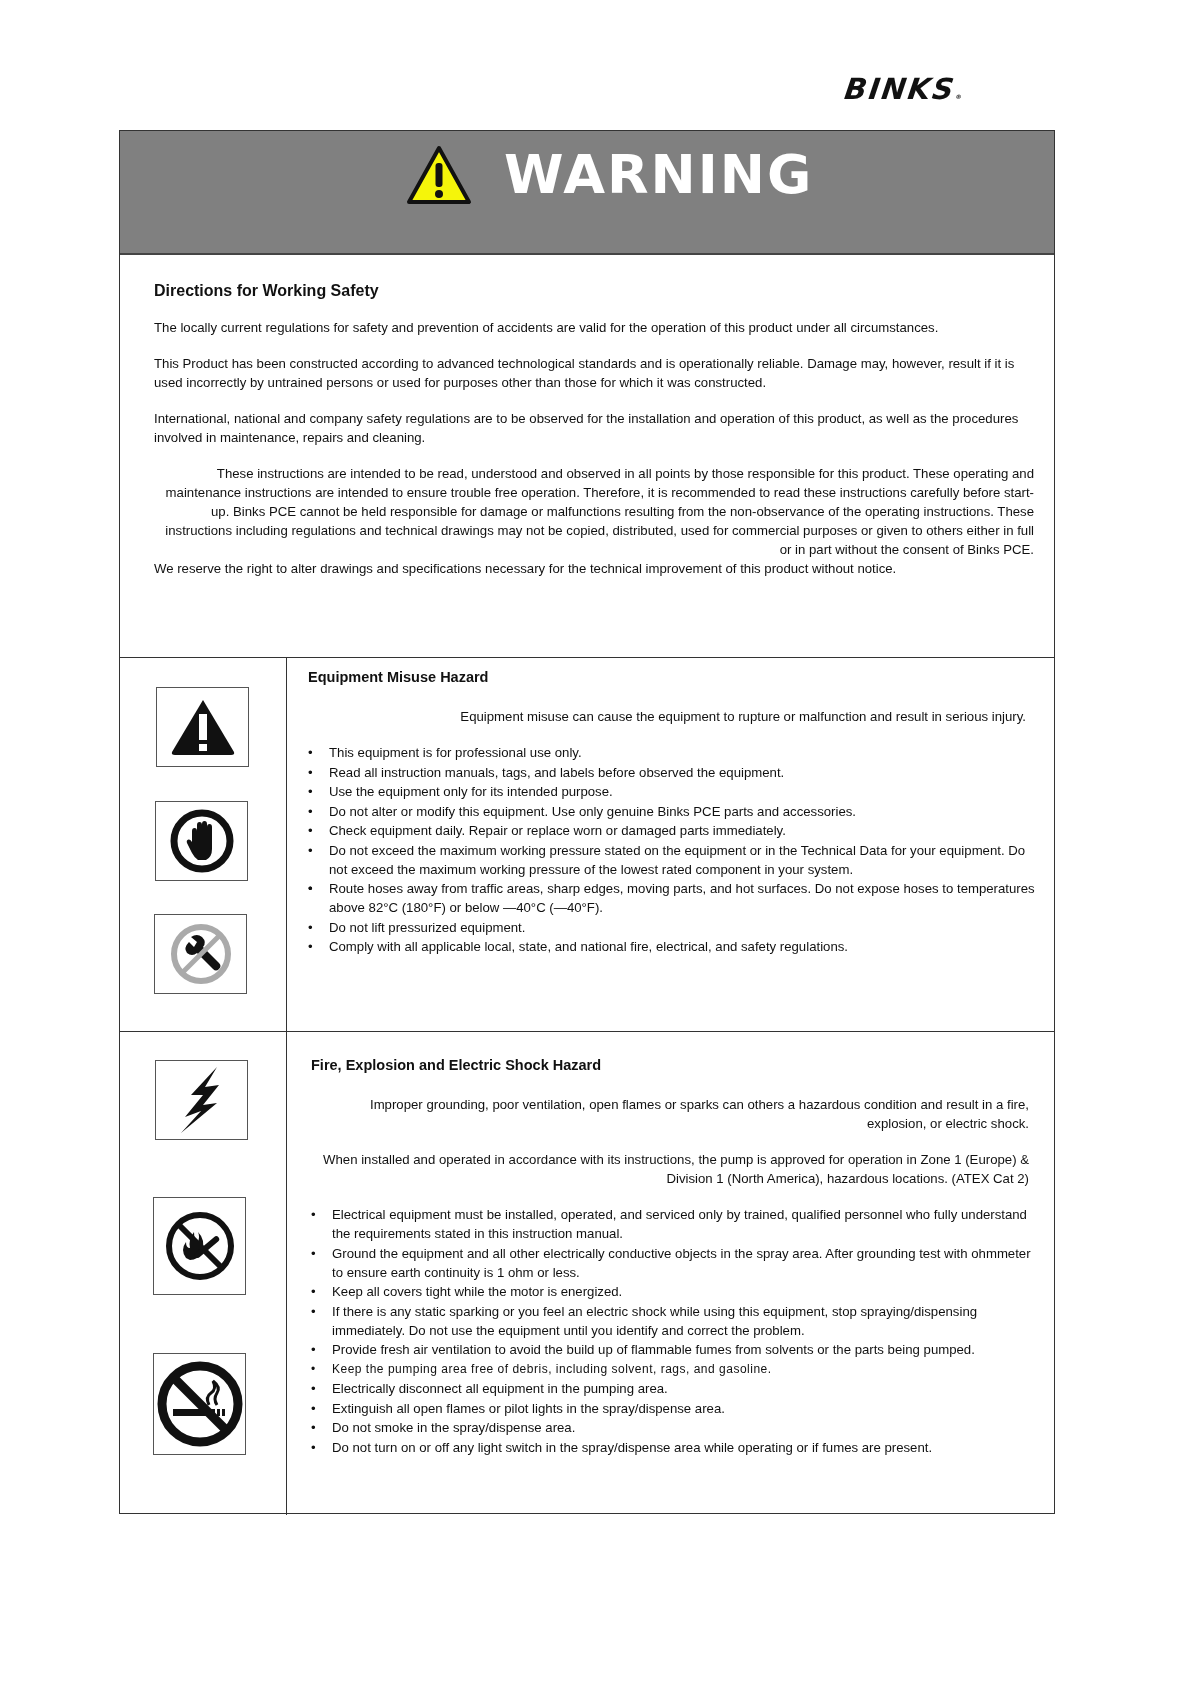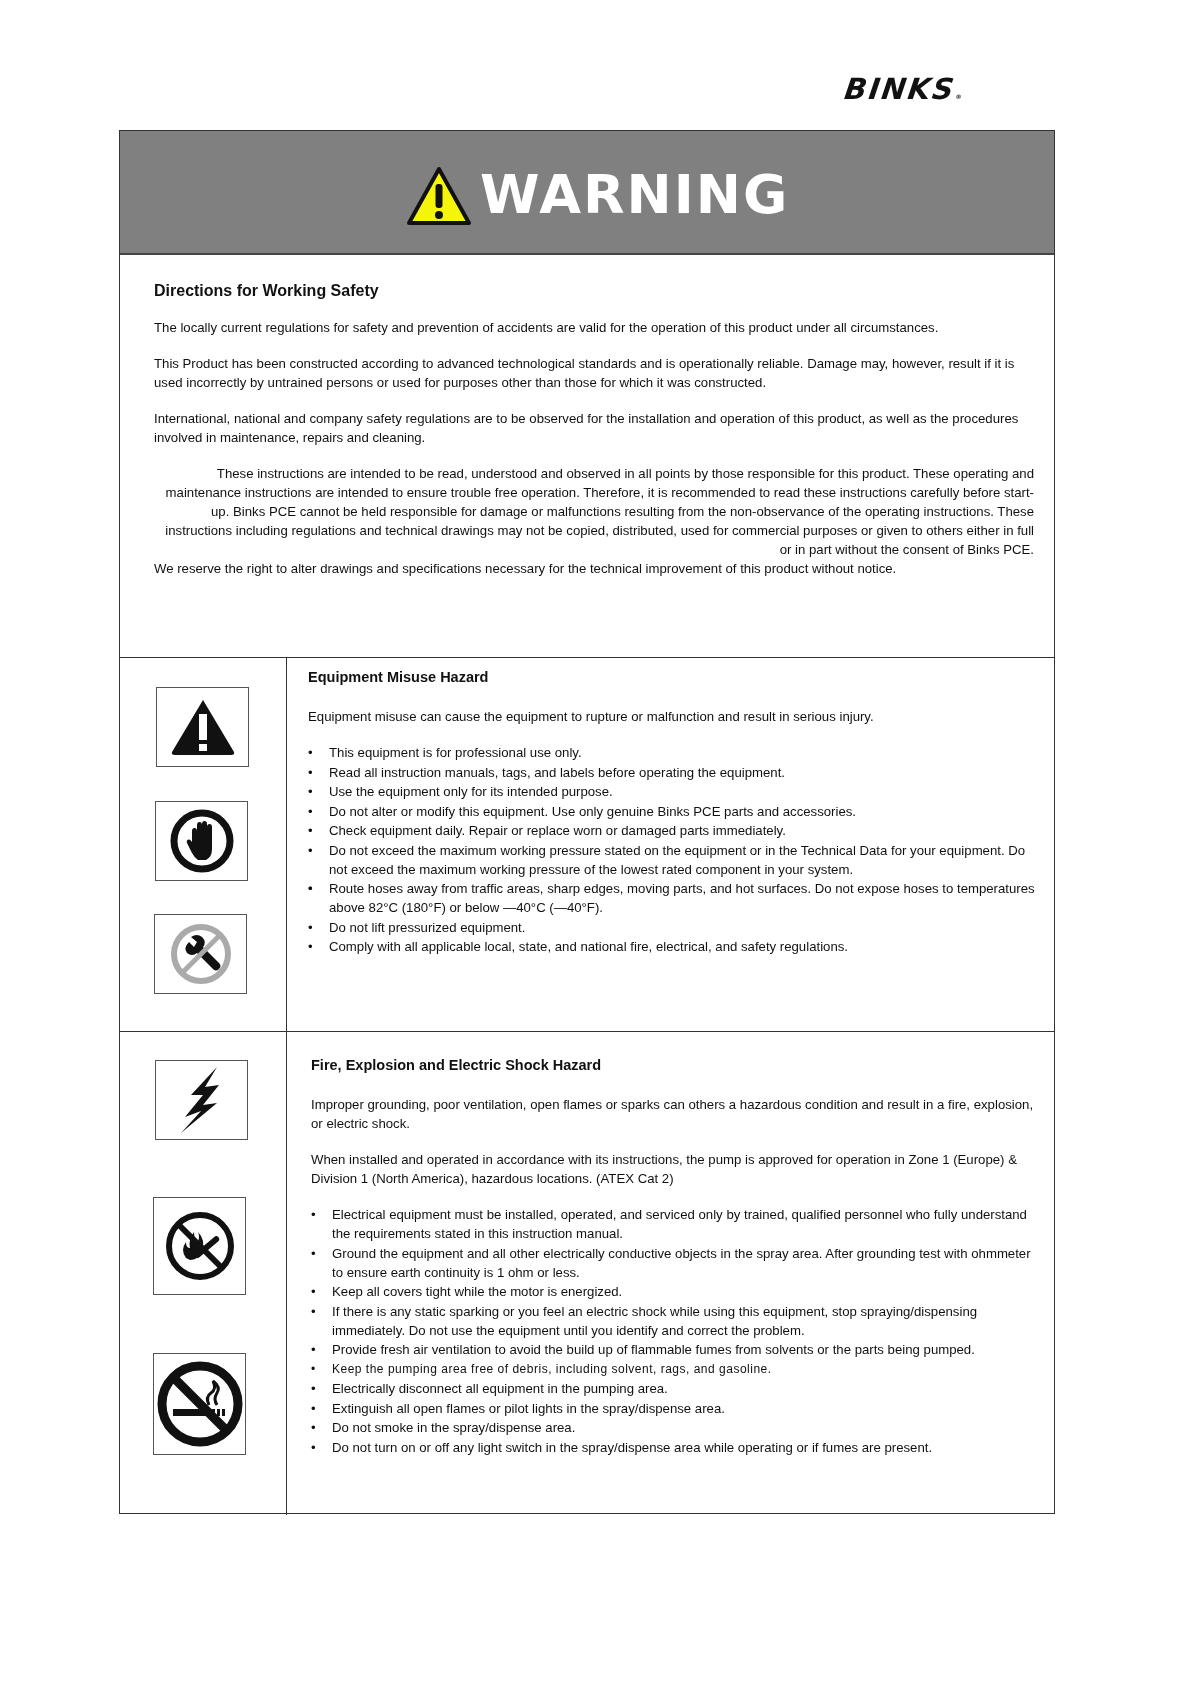--- a/index.html
+++ b/index.html
@@ -1,33 +1,33 @@
 <!DOCTYPE html>
 <html><head>
 <meta charset="utf-8">
 <style>
   html, body { margin: 0; padding: 0; background: #ffffff; }
   body { width: 1191px; height: 1685px; position: relative; font-family: "Liberation Sans", sans-serif; color: #111; overflow: hidden; }
   .logo { position: absolute; left: 845px; top: 72px; font-family: "DejaVu Sans", sans-serif; font-weight: bold; font-style: italic; font-size: 29px; letter-spacing: 2px; color: #111; transform: skewX(-8deg); }
   .logo sup { font-size: 6px; font-style: normal; vertical-align: 0; margin-left: 1px; }
   .frame { position: absolute; left: 119px; top: 130px; width: 936px; height: 1384px; border: 1.5px solid #333; box-sizing: border-box; }
   .banner { position: absolute; left: 0; top: 0; width: 100%; height: 124px; background: #808080; border-bottom: 2px solid #444; box-sizing: border-box; }
-  .banner-inner { position: absolute; left: 286px; top: 32px; display: flex; align-items: flex-end; }
+  .banner-inner { position: absolute; left: 286px; top: 12px; display: flex; align-items: center; gap: 24px; }
   .banner-title { font-family: "DejaVu Sans", sans-serif; font-weight: bold; color: #fff; font-size: 54px; letter-spacing: 2px; margin-left: 8px; }
   .sec1 { position: absolute; left: 34px; top: 150px; width: 880px; font-size: 13.2px; line-height: 19px; }
   .sec1 h2 { font-size: 16px; font-weight: bold; margin: 0 0 18px 0; }
   .sec1 p { margin: 0 0 17px 0; }
   .sec1 p.tight { margin-bottom: 0; text-align: right; }
   .hr1 { position: absolute; left: 0; top: 526px; width: 100%; border-top: 1.5px solid #333; }
   .hr2 { position: absolute; left: 0; top: 900px; width: 100%; border-top: 1.5px solid #333; }
   .vcol { position: absolute; left: 166px; top: 526px; height: 858px; border-left: 1.5px solid #333; }
   .icon-box { position: absolute; width: 93px; height: 80px; border: 1.5px solid #555; box-sizing: border-box; display: flex; align-items: center; justify-content: center; background:#fff; }
   .hz { position: absolute; left: 188px; width: 730px; font-size: 13.2px; line-height: 19px; }
   .hz h3 { font-size: 14.5px; font-weight: bold; margin: 0 0 20px 0; }
-  .hz p { margin: 0 4px 17px 0; }
+  .hz p { margin: 0 12px 17px 0; text-align: right; }
   .hz ul { list-style: none; margin: 0; padding: 0; }
   .hz li { position: relative; padding-left: 21px; margin: 0 0 0.5px 0; }
   .hz li .bullet { position: absolute; left: 0; top: 0; }
   .small { font-size: 12px; letter-spacing: 0.5px; }
 </style>
 </head>
 <body>
 
 <div class="logo"><span>BINKS</span><sup>®</sup></div>
 
@@ -99,21 +99,21 @@
         <path d="M54 46 Q50 38 56 34 Q62 30 58 22 Q66 28 62 34 Q58 40 62 46" fill="none" stroke="#111" stroke-width="3"></path>
         <line x1="18" y1="18" x2="72" y2="72" stroke="#111" stroke-width="9"></line>
       </svg>
   </div>
 
   <div class="hz" style="top:537px;">
     <h3>Equipment Misuse Hazard</h3>
     <p>Equipment misuse can cause the equipment to rupture or malfunction and result in serious injury.</p>
     <ul>
       <li><span class="bullet">•</span><span>This equipment is for professional use only.</span></li>
-      <li><span class="bullet">•</span><span>Read all instruction manuals, tags, and labels before operating the equipment.</span></li>
+      <li><span class="bullet">•</span><span>Read all instruction manuals, tags, and labels before observed the equipment.</span></li>
       <li><span class="bullet">•</span><span>Use the equipment only for its intended purpose.</span></li>
       <li><span class="bullet">•</span><span>Do not alter or modify this equipment. Use only genuine Binks PCE parts and accessories.</span></li>
       <li><span class="bullet">•</span><span>Check equipment daily. Repair or replace worn or damaged parts immediately.</span></li>
       <li><span class="bullet">•</span><span>Do not exceed the maximum working pressure stated on the equipment or in the Technical Data for your equipment.  Do not exceed the maximum working pressure of the lowest rated component in your system.</span></li>
       <li><span class="bullet">•</span></li>
       <li><span class="bullet">•</span><span>Route hoses away from traffic areas, sharp edges, moving parts, and hot surfaces. Do not expose hoses to temperatures above 82°C (180°F) or below —40°C (—40°F).</span></li>
       <li><span class="bullet">•</span><span>Do not lift pressurized equipment.</span></li>
       <li><span class="bullet">•</span><span>Comply with all applicable local, state, and national fire, electrical, and safety regulations.</span></li>
     </ul>
   </div>

